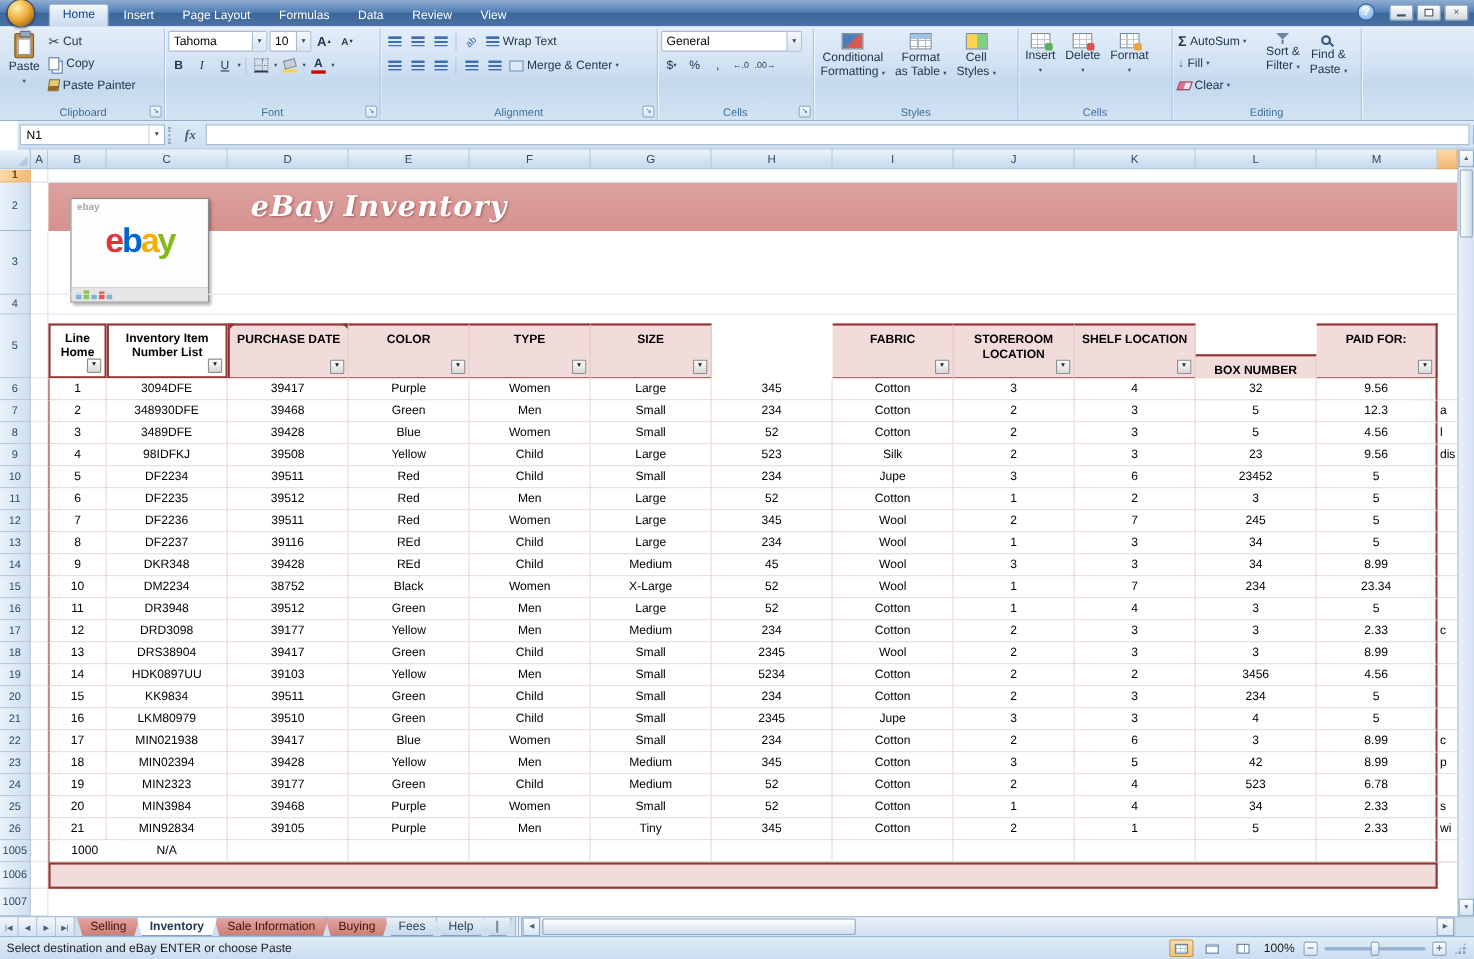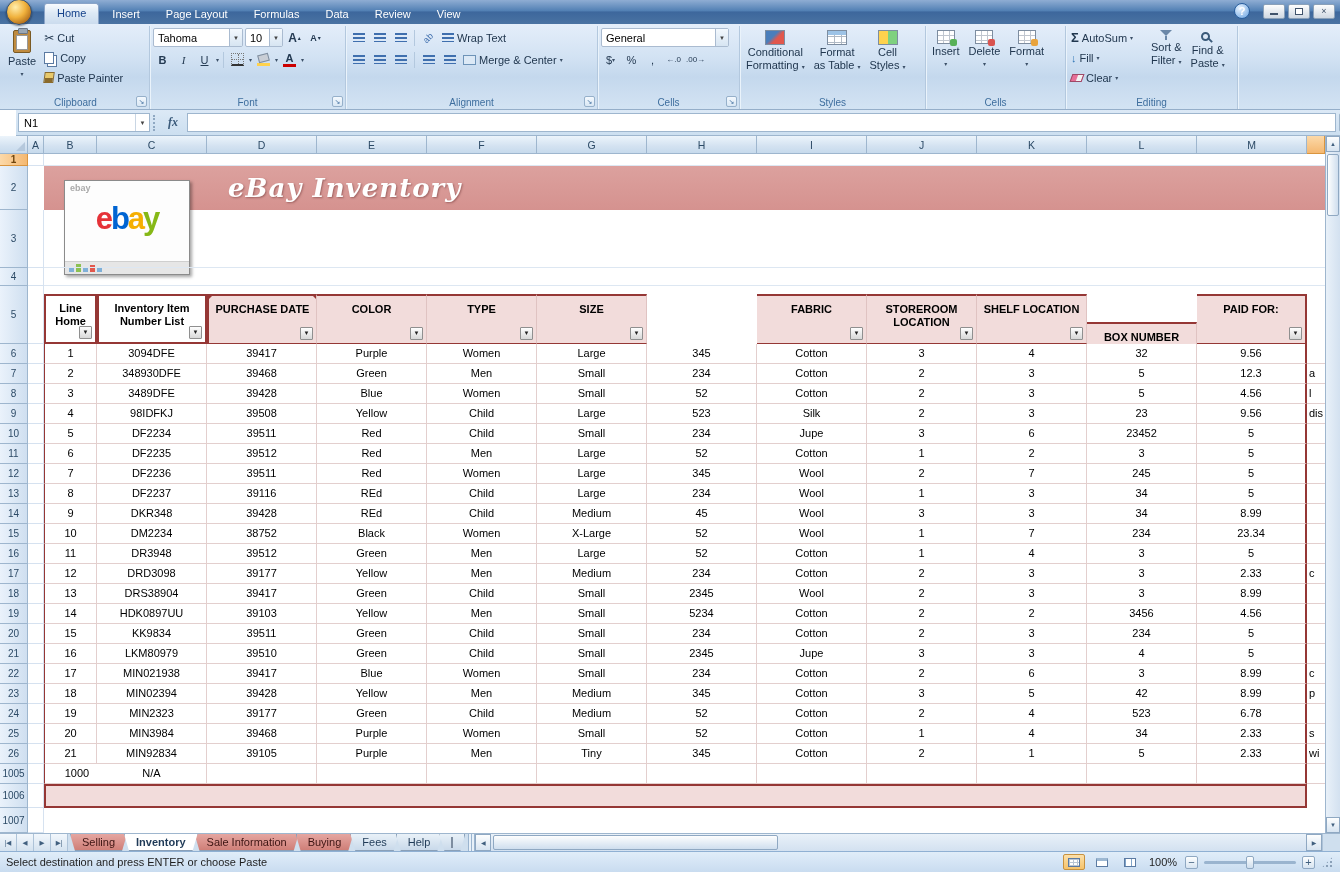--- a/index.html
+++ b/index.html
@@ -923,21 +923,21 @@
     <div class="hscroll">
       <div class="harr">◀</div>
       <div class="hthumb"></div>
       <div class="htrack"></div>
       <div class="harr">▶</div>
     </div>
     <div class="hcorner"></div>
   </div>
 
   <div class="statusbar">
-    <span>Select destination and press ENTER or choose Paste</span>
+    <span>Select destination and eBay ENTER or choose Paste</span>
     <div class="sb-right">
       <div class="vbtn on">
           <span class="vicon g"></span>
         </div>
       <div class="vbtn">
           <span class="vicon p"></span>
         </div>
       <div class="vbtn">
           <span class="vicon b"></span>
         </div>

